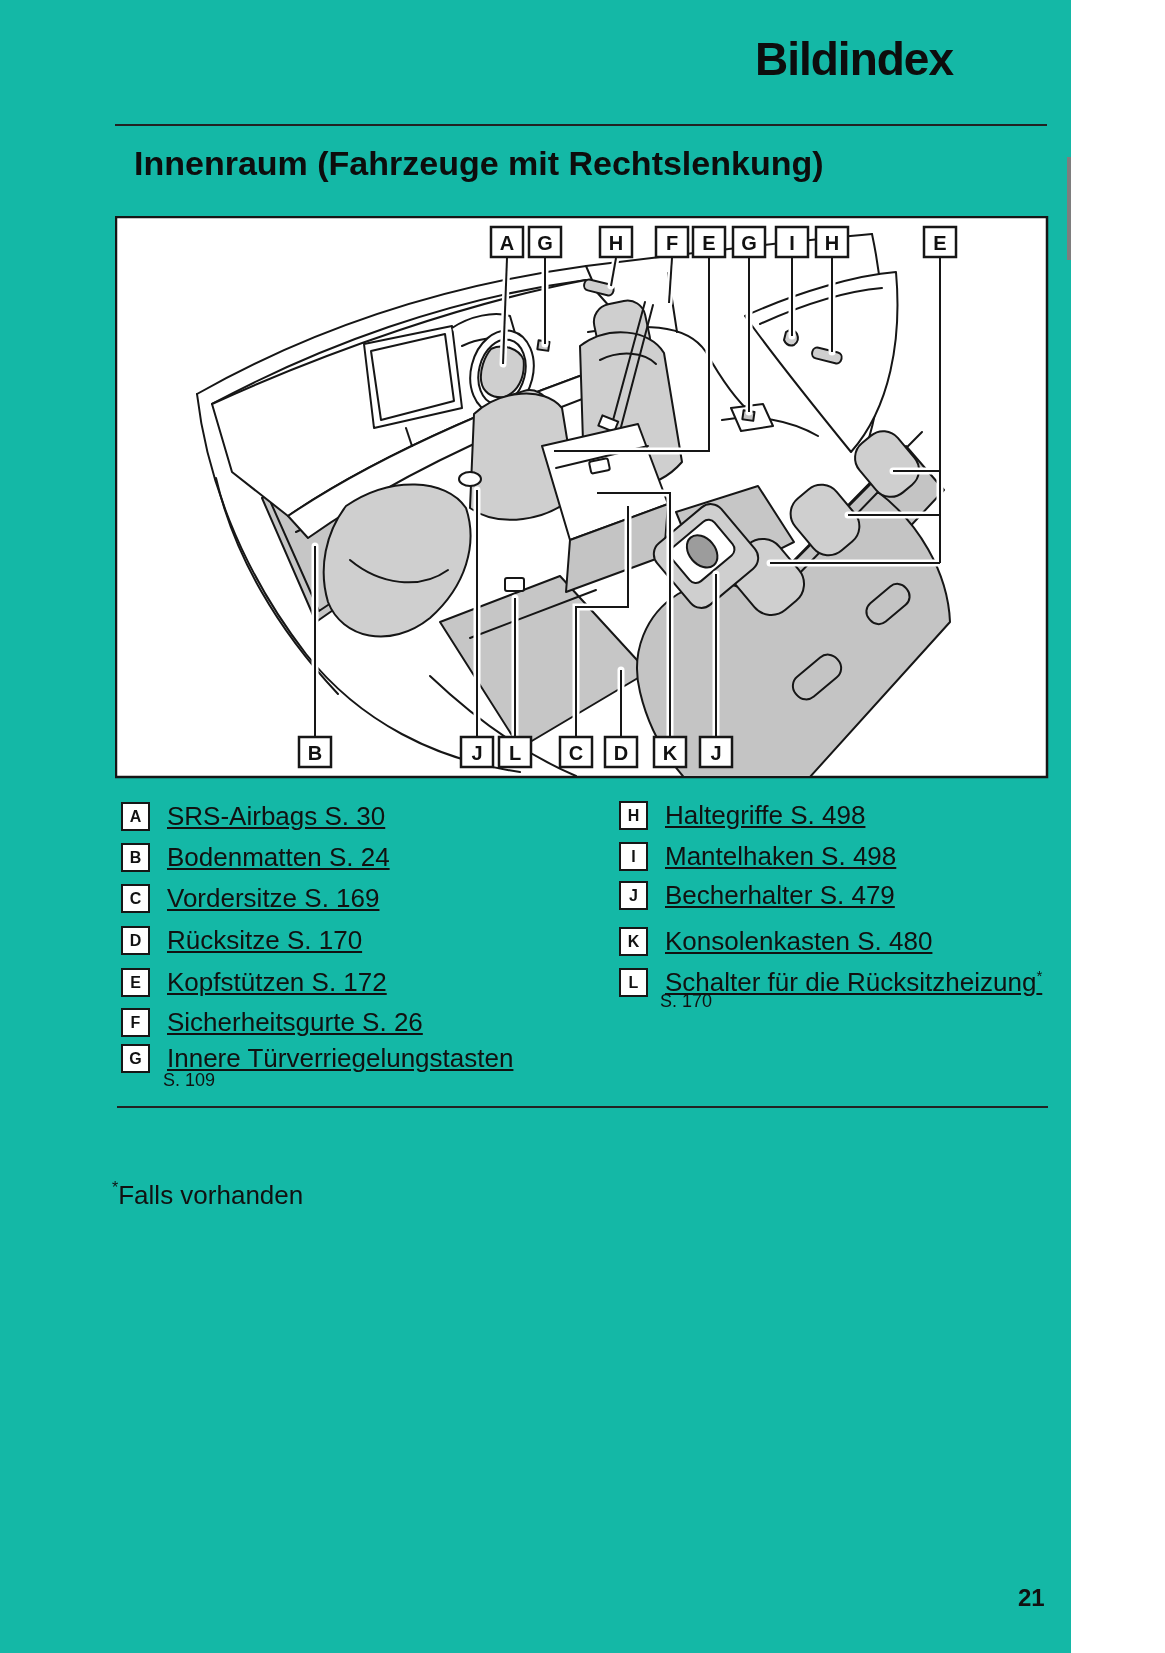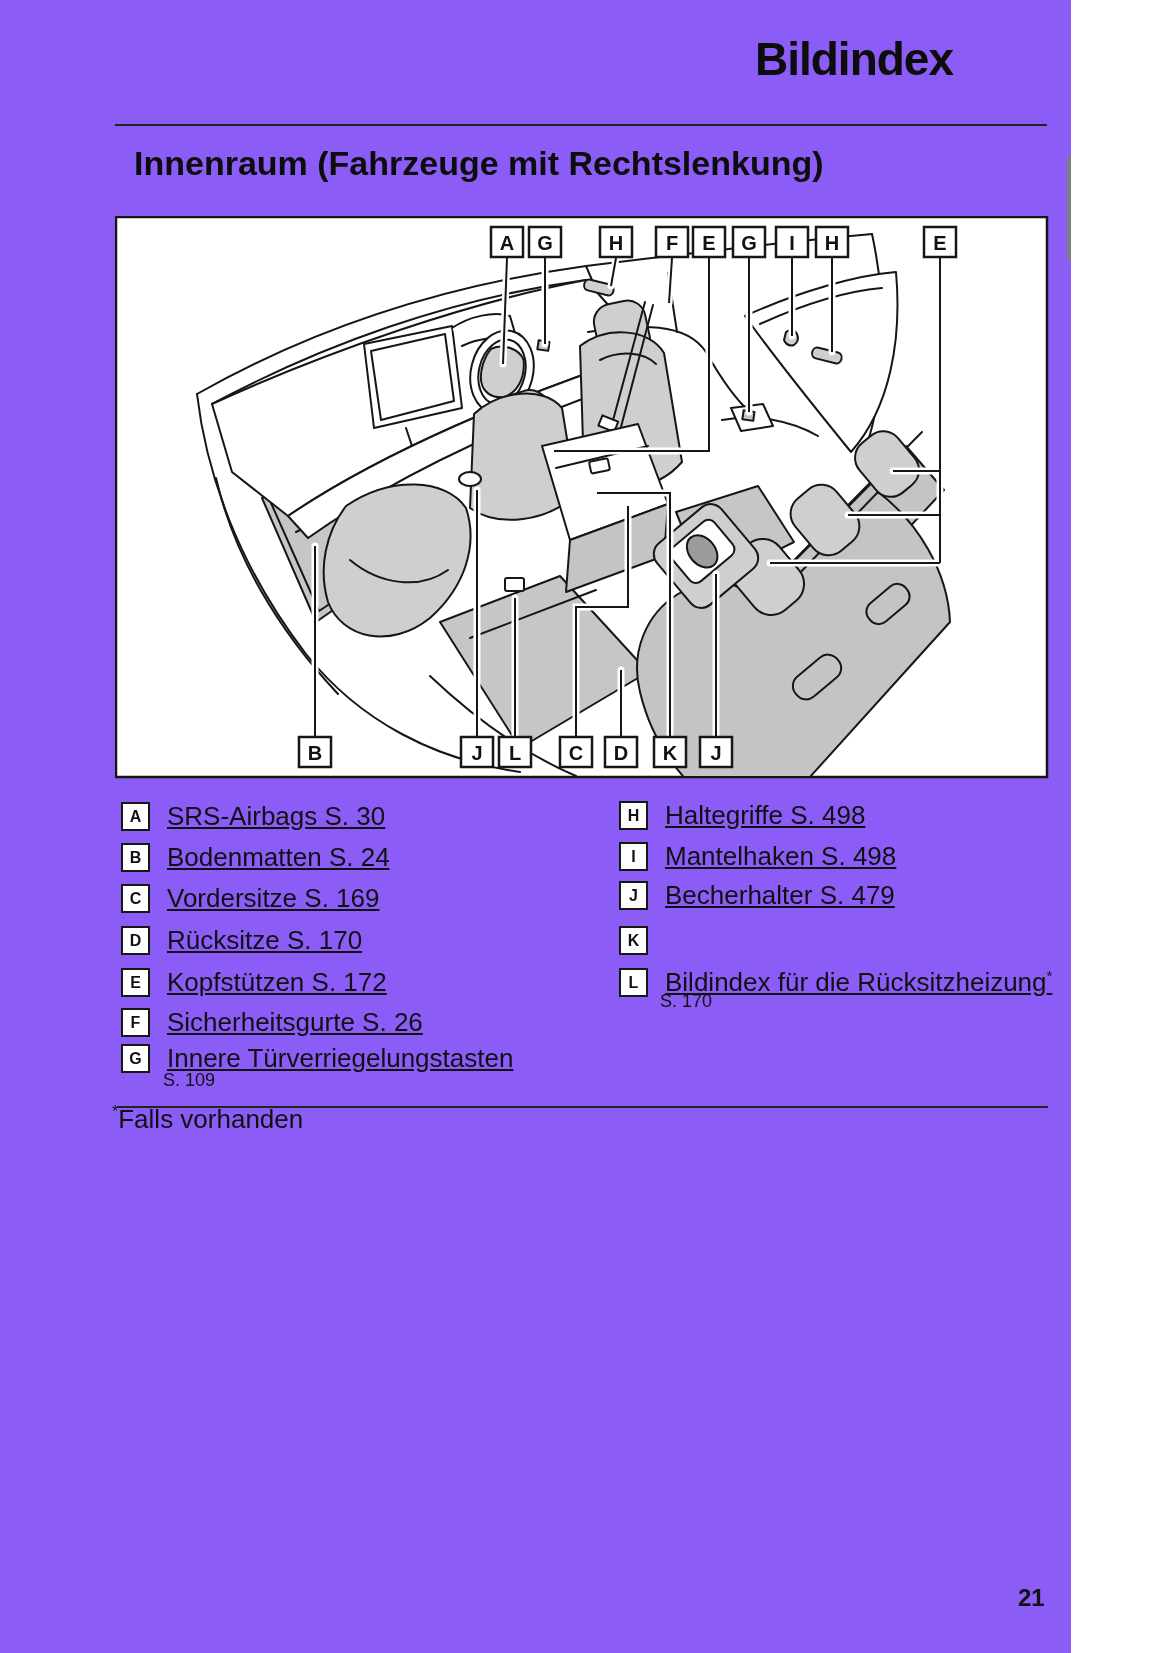--- a/index.html
+++ b/index.html
@@ -1,34 +1,34 @@
 <!DOCTYPE html>
 <html><head>
 <meta charset="utf-8">
 <style>
   html,body{margin:0;padding:0;background:#fff;}
-  .page{position:relative;width:1071px;height:1653px;background:#8b5cf6;overflow:hidden;
+  .page{position:relative;width:1071px;height:1653px;background:#14b8a6;overflow:hidden;
         font-family:"Liberation Sans",sans-serif;color:#111;}
   .title{position:absolute;top:36px;right:118px;font-size:46px;font-weight:bold;
          letter-spacing:-1px;line-height:1;color:#0d0d0d;}
   .rule{position:absolute;background:#222;height:2px;}
   .rule-top{left:115px;top:124px;width:932px;}
   .rule-bottom{left:117px;top:1106px;width:931px;}
   .heading{position:absolute;left:113px;top:144px;font-size:34px;font-weight:bold;color:#0d0d0d;margin-left:21px;}
   .side-tab{position:absolute;left:1067px;top:157px;width:98px;height:103px;background:#7e7e7e;}
   .side-label{position:absolute;left:1074px;top:276px;writing-mode:vertical-rl;
               font-size:24px;letter-spacing:1px;color:#1a1a1a;}
   .diagram{position:absolute;left:115px;top:216px;width:934px;height:563px;}
   .legend-row{position:absolute;display:flex;align-items:center;}
   .lbox{width:25px;height:25px;border:2px solid #161616;display:flex;align-items:center;
         justify-content:center;font-size:16px;font-weight:bold;flex:0 0 auto;background:#fff;}
   .ltext{margin-left:17px;font-size:26px;white-space:nowrap;text-decoration:underline;}
   .ltext sup{font-size:15px;}
   .lcont{position:absolute;font-size:18px;}
-  .footnote{position:absolute;left:112px;top:1104px;font-size:26px;text-align:right;}
+  .footnote{position:absolute;left:112px;top:1180px;font-size:26px;text-align:right;}
   .footnote sup{font-size:16px;vertical-align:top;line-height:1;}
   .pagenum{position:absolute;left:1018px;top:1584px;font-size:24px;font-weight:bold;}
   
   svg{display:block;}
   .art{stroke:#161616;stroke-width:2;fill:none;stroke-linejoin:round;stroke-linecap:round;}
   .wt{fill:#fff;}
   .st{fill:#cfcfcf;}
   .stD{fill:#c4c4c4;}
   .mat{fill:#c6c6c6;}
   .cup{fill:#9c9c9c;}
@@ -308,26 +308,27 @@
   <div class="legend-row" style="left:619px;top:880px;">
     <span class="lbox">
         <span>J</span>
       </span>
     <span class="ltext">Becherhalter S. 479</span>
   </div>
   <div class="legend-row" style="left:619px;top:926px;">
     <span class="lbox">
         <span>K</span>
       </span>
+    <span class="ltext">Konsolenkasten S. 480</span>
   </div>
   <div class="legend-row" style="left:619px;top:967px;">
     <span class="lbox">
         <span>L</span>
       </span>
-    <span class="ltext"><span>Bildindex für die Rücksitzheizung</span><sup>*</sup></span>
+    <span class="ltext"><span>Schalter für die Rücksitzheizung</span><sup>*</sup></span>
   </div>
   <div class="lcont" style="left:660px;top:991px;">S. 170</div>
 
   <div class="rule rule-bottom"></div>
 
   <div class="footnote"><sup>*</sup><span>Falls vorhanden</span></div>
 
   <div class="pagenum">21</div>
 
 </div>

